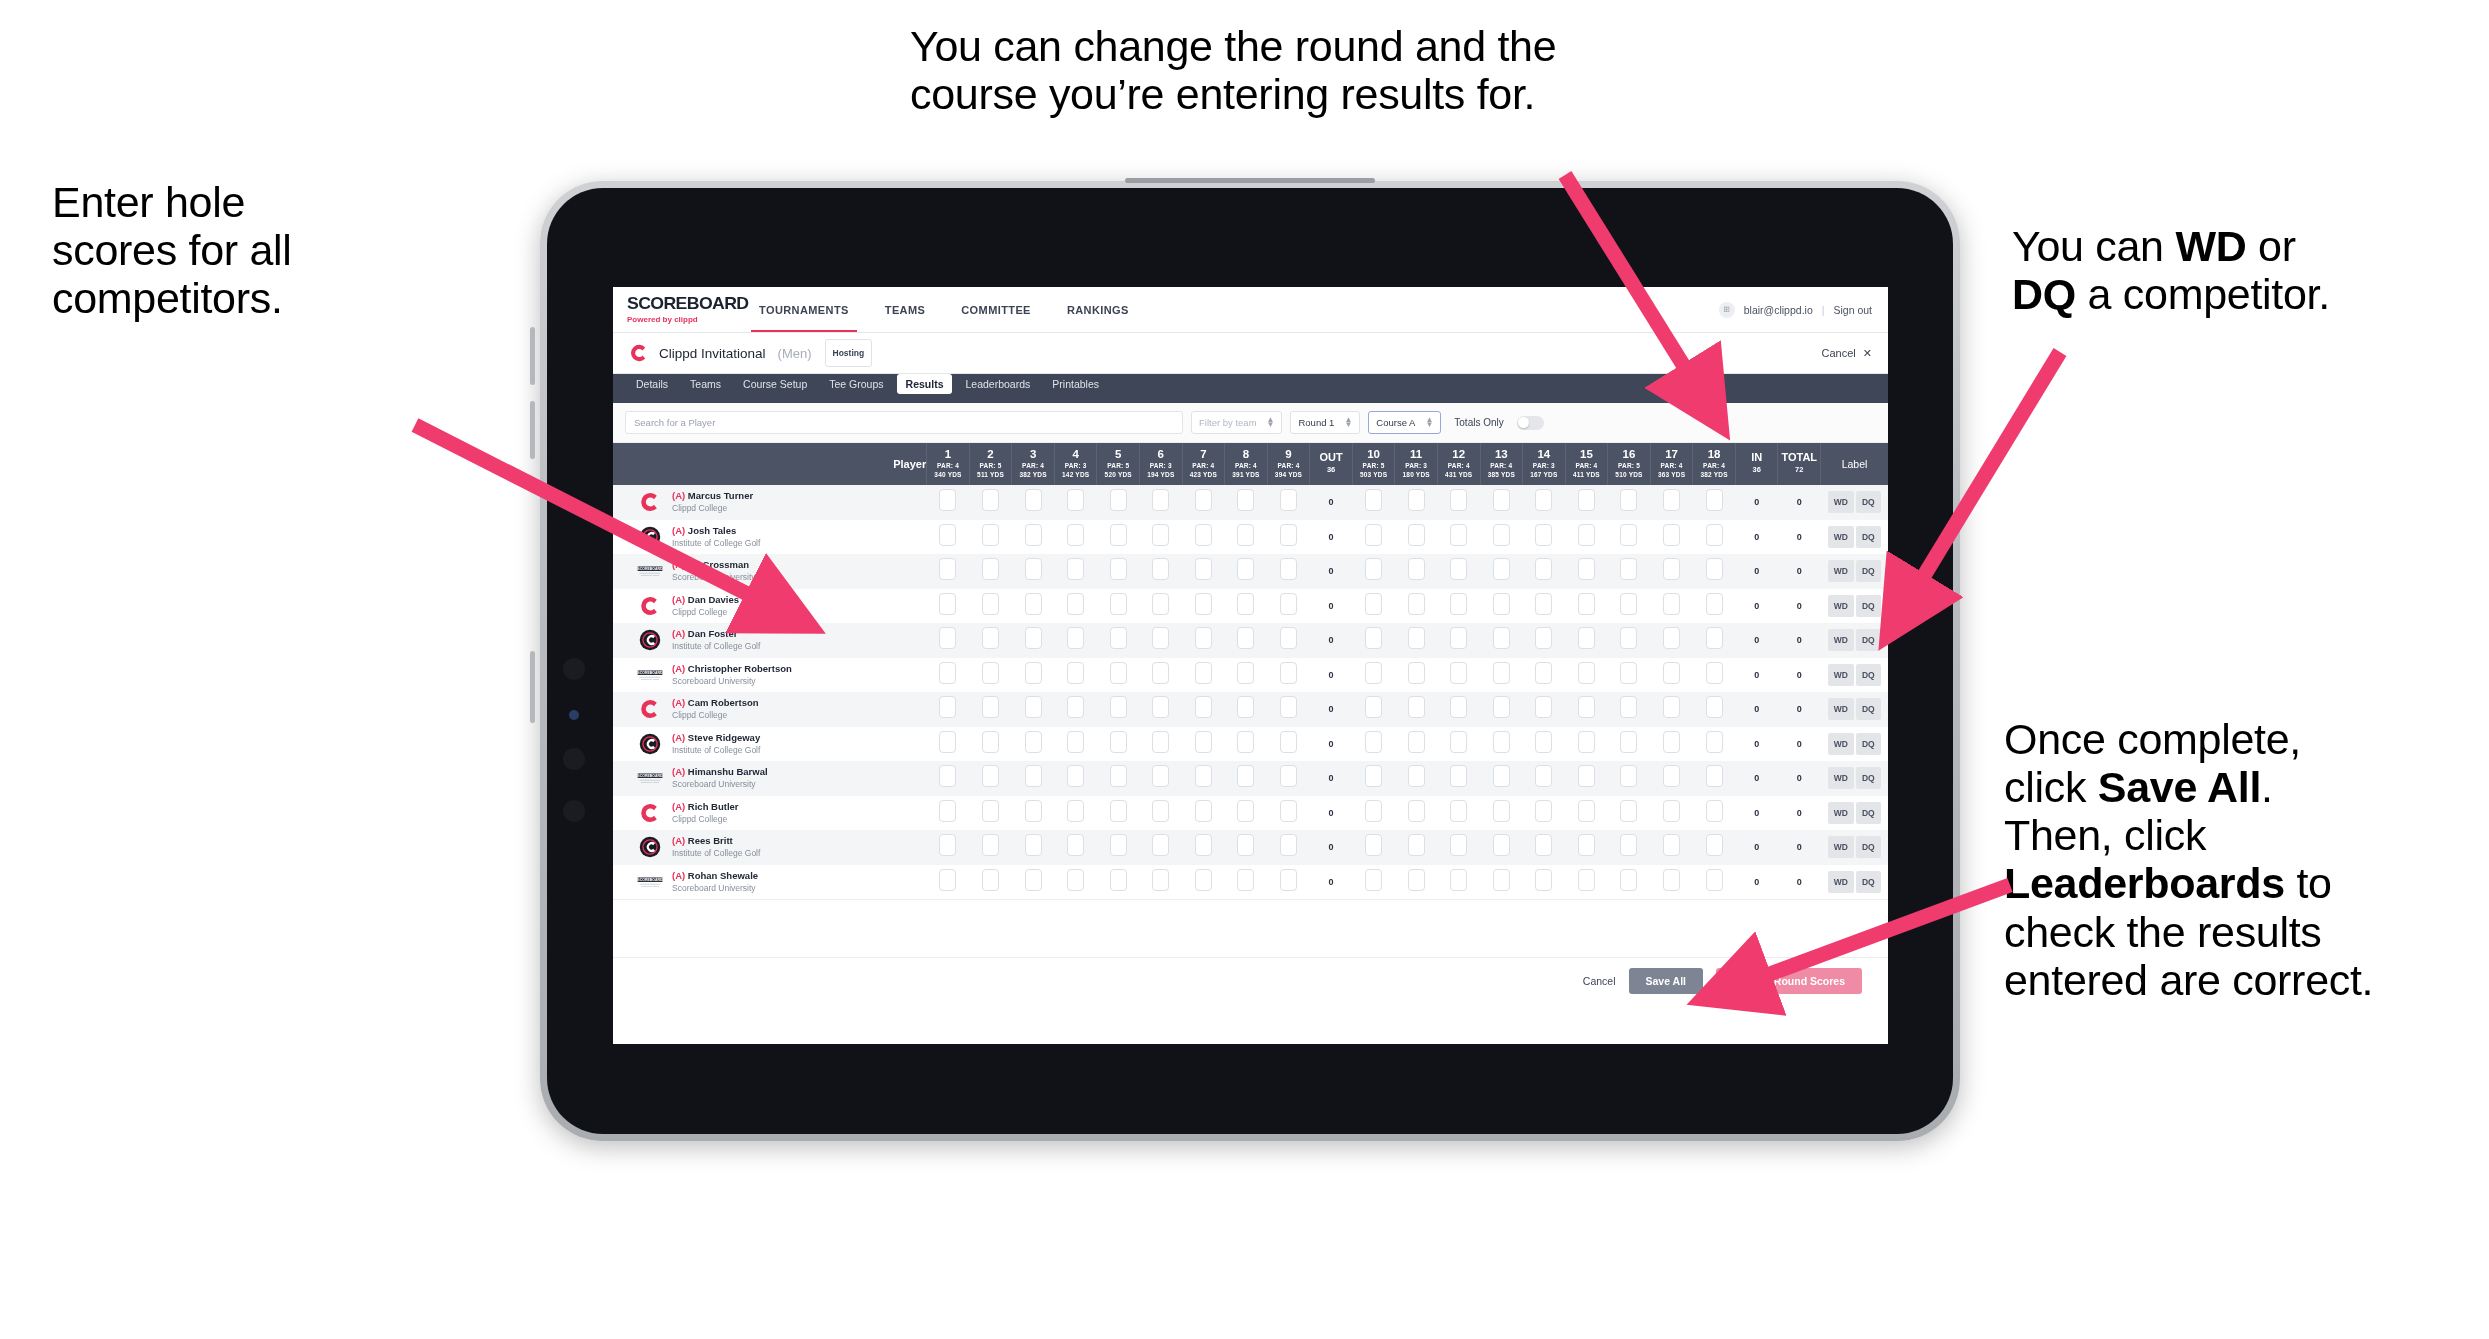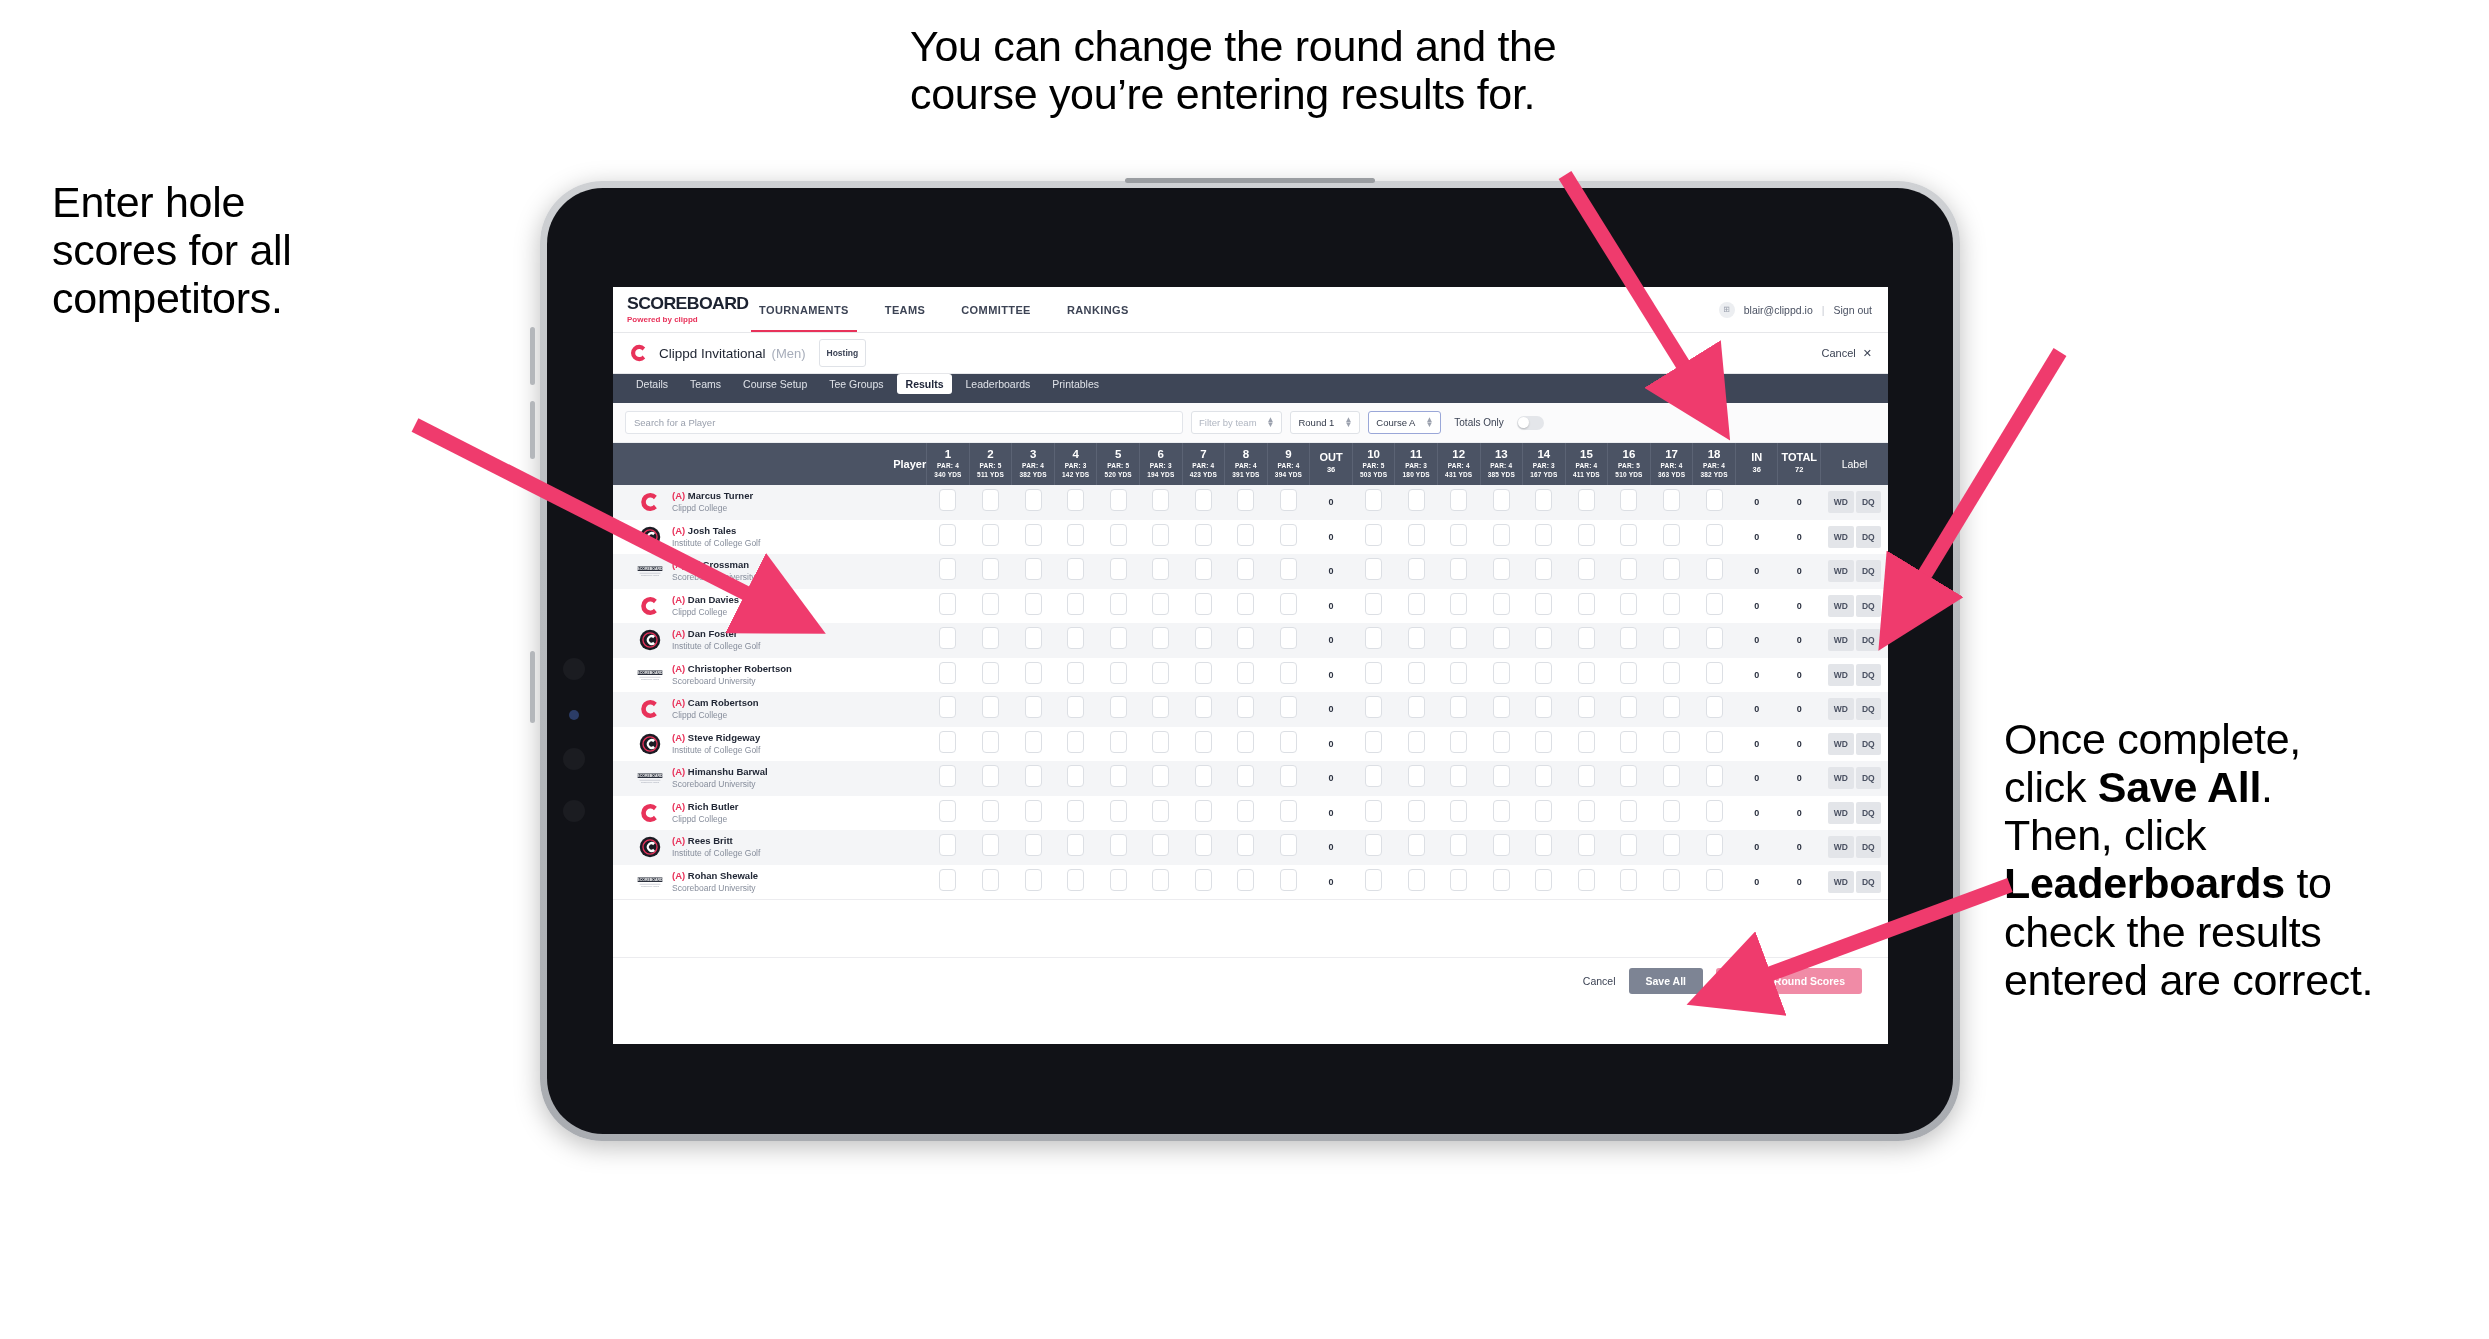--- a/index.html
+++ b/index.html
@@ -80,21 +80,21 @@
   .topnav-item.active::after { content:""; position:absolute; left:10px; right:10px; bottom:0; height:2.5px; background:#e8325a; }
   #topnav-right { margin-left:auto; display:flex; align-items:center; padding-right:16px; gap:9px; font-size:10.5px; color:#4a5162; }
   #user-avatar { width:16px; height:16px; border-radius:50%; background:#eceef1; display:flex; align-items:center; justify-content:center; font-size:8px; color:#9aa0ad; }
   #signout { cursor:pointer; }
   .pipe { color:#c6cad2; }
 
   
   #tourbar { height:41px; background:#fff; display:flex; align-items:center; padding:0 16px; border-bottom:1px solid #e6e7ea; }
   #clogo { width:20px; height:20px; margin-right:10px; display:flex; align-items:center; justify-content:center; }
   #tour-name { font-size:13.5px; color:#1d2330; font-weight:400; }
-  #tour-gender { font-size:13px; color:#a7adba; margin-left:6px; }
+  #tour-gender { font-size:13px; color:#a7adba; margin-left:12px; }
   #hosting-chip { margin-left:13px; font-size:8.5px; font-weight:700; color:#3a4154; border:1px solid #dfe2e7; border-radius:3px; padding:8px 7px; background:#fff; }
   #tourbar-right { margin-left:auto; display:flex; align-items:center; gap:7px; font-size:11px; color:#3c4354; cursor:pointer; }
 
   
   #sectiontabs { height:29px; background:#3e4657; display:flex; align-items:flex-start; padding:0 14px; gap:4px; }
   .sectiontab { font-size:10.5px; color:#dfe2e8; padding:4px 9px; border-radius:3px; cursor:pointer; }
   .sectiontab.active { background:#fff; color:#20263a; font-weight:700; }
 
   
   #filterbar { height:40px; background:#fbfbfc; display:flex; align-items:center; padding:0 12px; gap:8px; border-bottom:1px solid #eceef1; }
@@ -150,20 +150,22 @@
 <body>
 
 <div id="stage">
 
   <div class="callout" id="callout-top">You can change the round and the
 course you’re entering results for.</div>
   <div class="callout" id="callout-left">Enter hole
 scores for all
 competitors.</div>
 
+  <div class="callout" id="callout-right1"><span>You can </span><b>WD</b><span> or
+</span><b>DQ</b><span> a competitor.</span></div>
 
   <div class="callout" id="callout-right2"><span>Once complete,
 click </span><b>Save All</b><span>.
 Then, click
 </span><b>Leaderboards</b><span> to
 check the results
 entered are correct.</span></div>
 
   <div id="device">
     <div id="speaker-top"></div>

